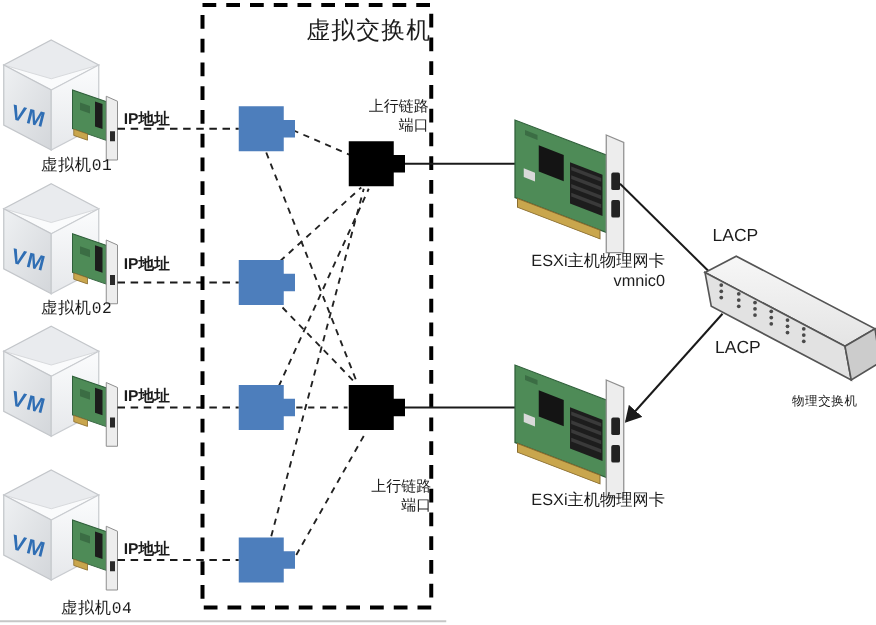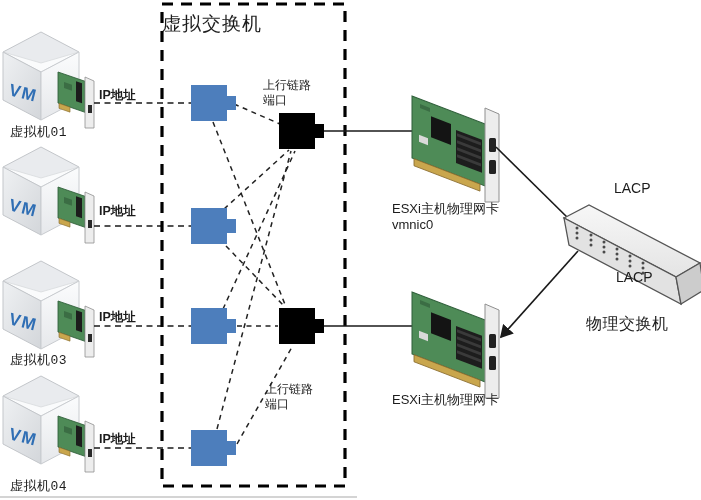--- a/index.html
+++ b/index.html
@@ -2,28 +2,28 @@
 <html><head>
 <meta charset="utf-8">
 <style>
   html,body{margin:0;padding:0;background:#fff;}
   #canvas{
     position:relative;width:701px;height:500px;background:#ffffff;overflow:hidden;
     font-family:"Liberation Sans","DejaVu Sans",sans-serif;color:#1c1c1c;
   }
   #diagram-svg{position:absolute;left:0;top:0;}
   .lbl{position:absolute;white-space:nowrap;color:#1c1c1c;}
-  .lbl.center{text-align:left;white-space:normal;}
+  .lbl.center{text-align:right;white-space:normal;}
   .vm-name{font-size:13px;letter-spacing:.5px;font-family:Liberation Mono, monospace;}
   .ip-label{font-size:12.5px;font-weight:bold;}
   .vs-title{font-size:19px;letter-spacing:1px;}
   .uplink{font-size:12px;line-height:15px;}
   .nic-label{font-size:13px;line-height:15.5px;}
-  .lacp{font-size:14px;margin-left:44px;}
-  .psw-label{font-size:16px;letter-spacing:.5px;}
+  .lacp{font-size:14px;}
+  .psw-label{font-size:10px;letter-spacing:.5px;}
 </style>
 </head>
 <body>
 
 <div id="canvas">
 
 <svg id="diagram-svg" width="701" height="500" viewBox="0 0 701 500">
   <defs>
     <linearGradient id="faceL" x1="0" y1="0" x2="1" y2="1">
       <stop offset="0" stop-color="#eff1f3"></stop>
@@ -176,22 +176,22 @@
 <div class="lbl center uplink" style="left:263px;top:78px;width:80px;">
   <div>上行链路</div>
   <div>端口</div>
 </div>
 <div class="lbl center uplink" style="left:265px;top:382px;width:80px;">
   <div>上行链路</div>
   <div>端口</div>
 </div>
 
 <div class="lbl center vm-name" style="left:10px;top:123px;width:80px;">虚拟机01</div>
-<div class="lbl center vm-name" style="left:10px;top:351px;width:80px;">虚拟机03</div>
-<div class="lbl center vm-name" style="left:10px;top:477px;width:80px;">虚拟机04</div>
+<div class="lbl center vm-name" style="left:10px;top:237px;width:80px;">虚拟机02</div>
+<div class="lbl center vm-name" style="left:26px;top:477px;width:80px;">虚拟机04</div>
 
 <div class="lbl ip-label" style="left:99px;top:87px;">IP地址</div>
 <div class="lbl ip-label" style="left:99px;top:203px;">IP地址</div>
 <div class="lbl ip-label" style="left:99px;top:309px;">IP地址</div>
 <div class="lbl ip-label" style="left:99px;top:431px;">IP地址</div>
 
 <div class="lbl center nic-label" style="left:392px;top:201px;width:140px;">
   <div>ESXi主机物理网卡</div>
   <div>vmnic0</div>
 </div>

